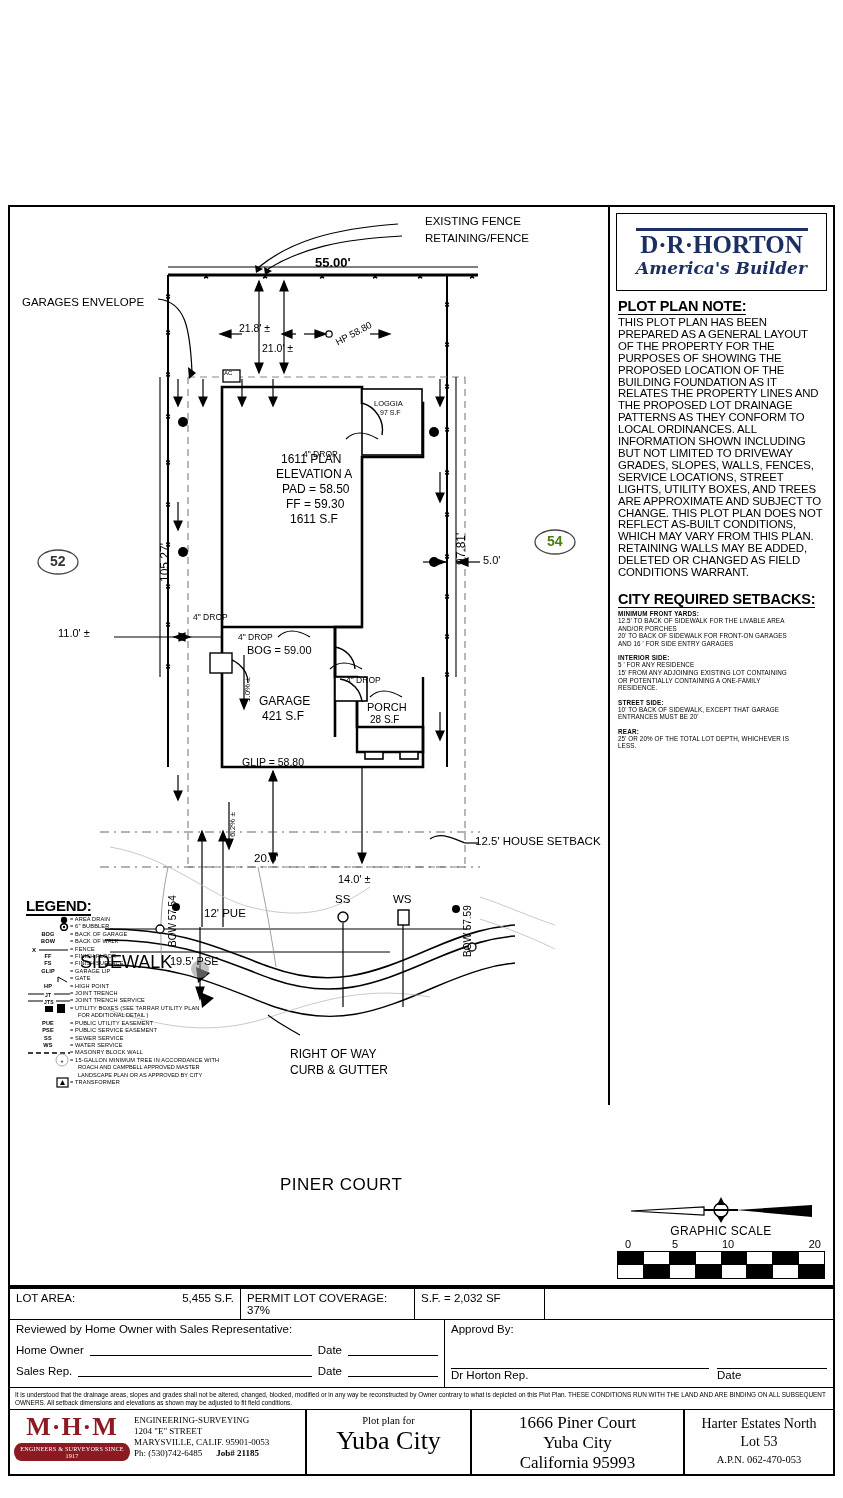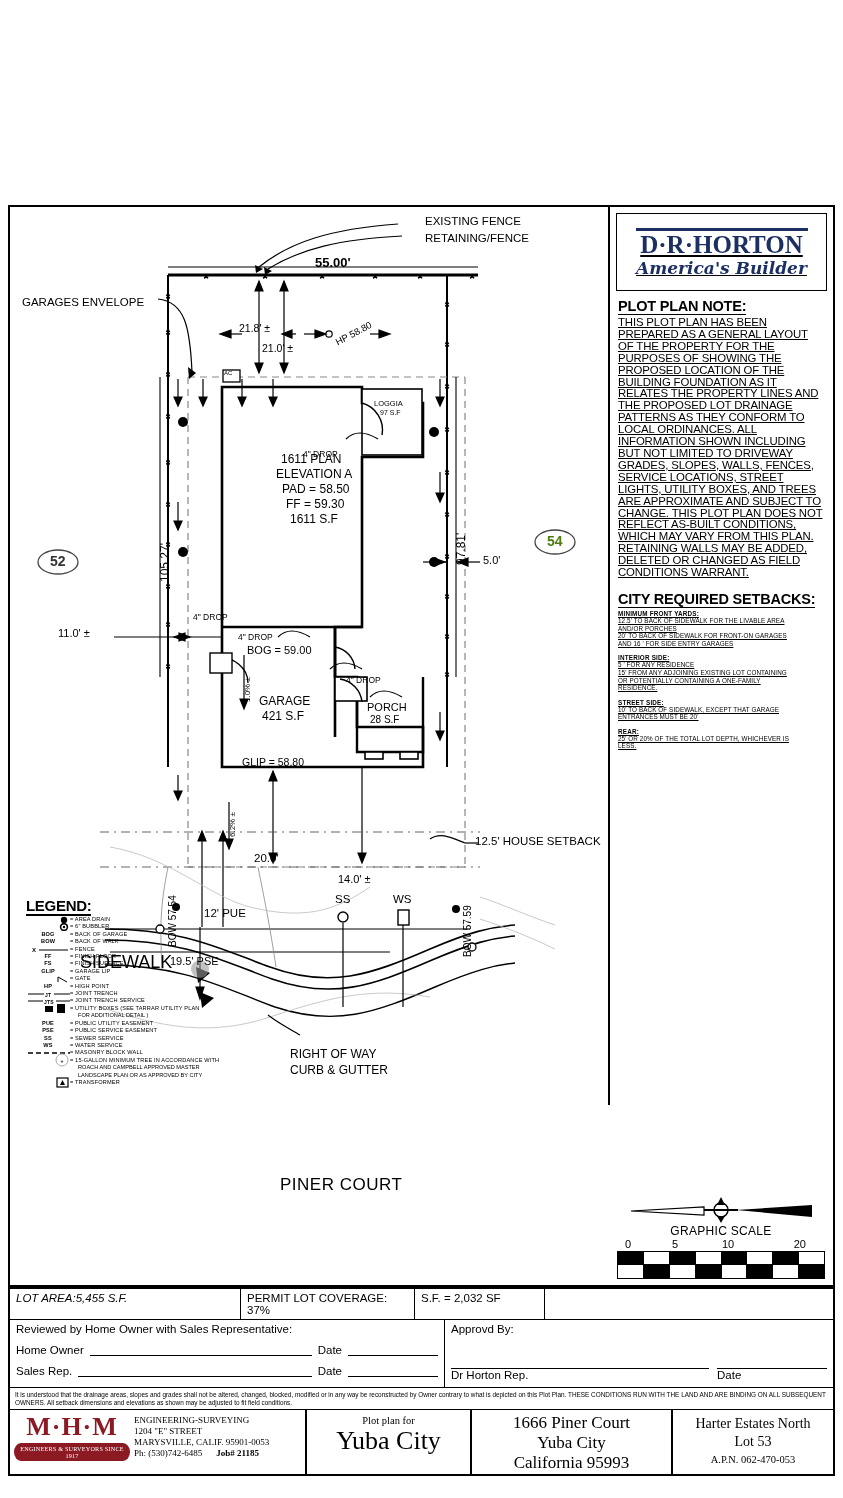--- a/index.html
+++ b/index.html
@@ -14,21 +14,20 @@
   .sheet {
     position:absolute; left:8px; top:205px;
     width:827px; height:1082px;
     border:2px solid #000;
     background:#fff;
   }
   
   .right-panel {
     position:absolute; right:0; top:0; width:225px; height:898px;
     border-left:2px solid #000;
-    text-decoration:underline;
   }
   .logo-box {
     margin:6px 6px 0 6px; height:78px; border:1px solid #000;
     background:#fff; position:relative;
     display:flex; flex-direction:column; align-items:center; justify-content:center;
   }
   .logo-bar { width:172px; height:3px; background:#1b2f63; margin-bottom:1px; }
   .logo-main {
     font-family:"Liberation Serif", serif; font-weight:bold;
     font-size:25px; letter-spacing:0px; color:#1b2f63; line-height:1;
@@ -89,21 +88,21 @@
   .mhm-strip {
     margin-top:3px; background:#8b1a22; color:#fff; text-align:center;
     font-size:6.2px; font-family:"Liberation Serif", serif; letter-spacing:0.2px;
     padding:2px 0; border-radius:7px/50%;
   }
   .mhm-info { font-family:"Liberation Serif", serif; font-size:9px; line-height:11px; padding:5px 4px 16px 2px; width:175px; }
   .plotfor { width:165px; text-align:center; font-family:"Liberation Serif", serif; }
   .plotfor .small { font-size:10.5px; padding-top:5px; }
   .plotfor .big { font-size:26px; line-height:30px; }
   .addr { flex:1; text-align:center; font-family:"Liberation Serif", serif; font-size:17px; line-height:20px; padding-top:3px; }
-  .lotinfo { width:160px; text-align:center; font-family:"Liberation Serif", serif; font-size:14px; line-height:18px; padding-top:5px; }
+  .lotinfo { width:148px; text-align:center; font-family:"Liberation Serif", serif; font-size:14px; line-height:18px; padding-top:5px; }
   .lotinfo .apn { font-size:10.5px; }
   svg { display:block; }
 </style>
 </head>
 <body>
 
 <div class="sheet">
 
   <div class="draw">
     <svg width="600" height="898" viewBox="0 0 600 898">
@@ -610,21 +609,21 @@
         <circle cx="95" cy="13" r="7" fill="none" stroke="#000" stroke-width="1.5"></circle>
         <path d="M95,0 L91,8 L99,8 Z" fill="#000"></path>
         <path d="M95,26 L91,19 L99,19 Z" fill="#000"></path>
       </svg>
     </div>
     <div class="scale-title">GRAPHIC SCALE</div>
     <div class="scale-nums">
       <span style="left:8px;">0</span>
       <span style="left:55px;">5</span>
       <span style="left:105px;">10</span>
-      <span style="right:19px;">20</span>
+      <span style="right:4px;">20</span>
     </div>
     <div class="scale-bar">
       <div class="sb-dark"></div>
         <div></div>
         <div class="sb-dark"></div>
         <div></div>
       <div class="sb-dark"></div>
         <div></div>
         <div class="sb-dark"></div>
         <div></div>
@@ -637,21 +636,21 @@
       <div></div>
         <div class="sb-dark"></div>
         <div></div>
         <div class="sb-dark"></div>
     </div>
   </div>
 </div>
 
 <div class="tb">
   <div class="tb-row first">
-    <div class="tb-cell" style="width:230px; display:flex; font-style:italic;">
+    <div class="tb-cell" style="width:230px; display:flex; justify-content:space-between;">
       <span>LOT AREA:</span>
       <span>5,455 S.F.</span>
     </div>
     <div class="tb-cell vline" style="border-left:1.5px solid #000; width:175px;">PERMIT LOT COVERAGE: 37%</div>
     <div class="tb-cell vline" style="width:130px;">S.F. = 2,032 SF</div>
     <div class="tb-cell" style="flex:1;"></div>
   </div>
 
   <div class="tb-row">
     <div class="tb-cell vline" style="width:435px; padding-bottom:6px;">

